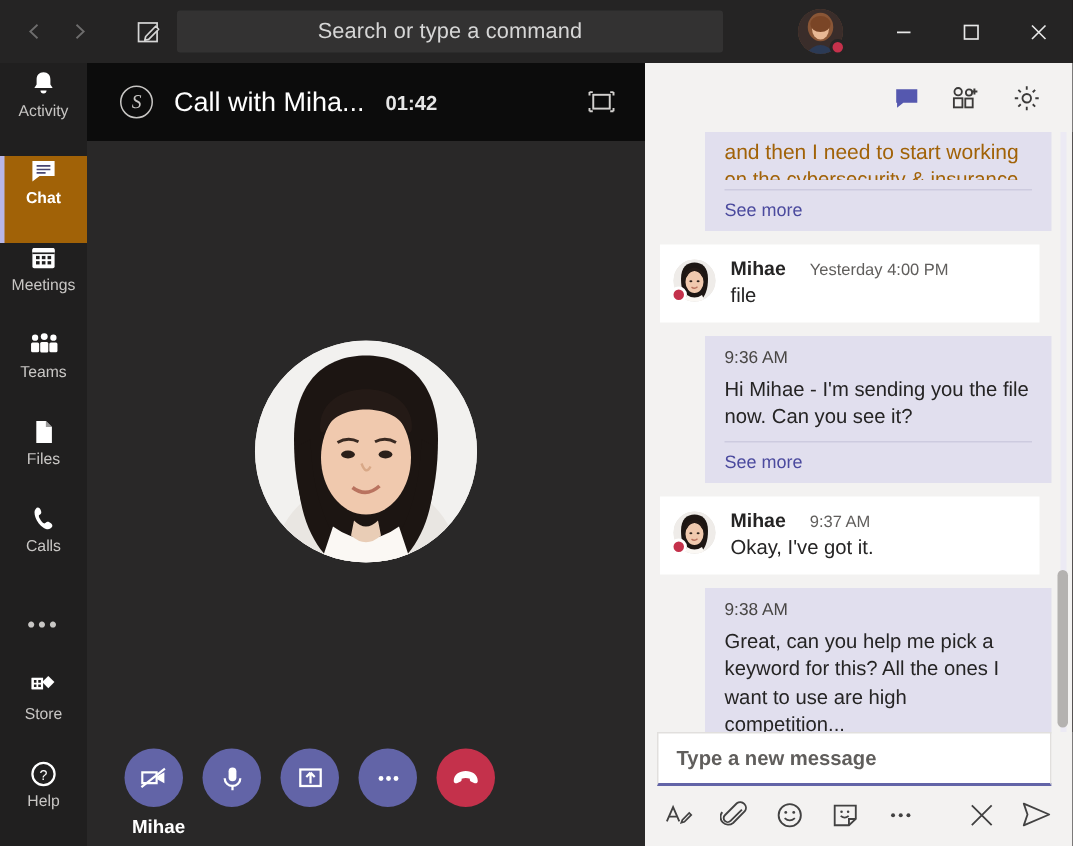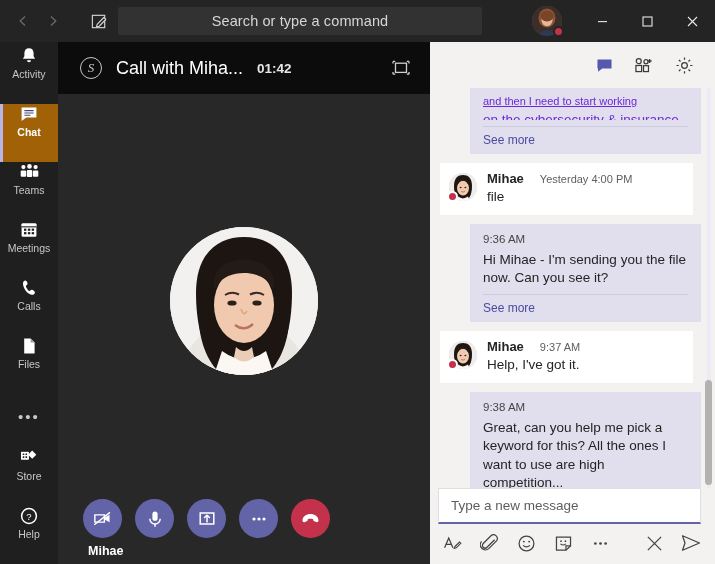--- a/index.html
+++ b/index.html
@@ -268,23 +268,23 @@
   .msg-time {
     font-size: 11.5px;
     color: #484644;
     margin-bottom: 6px;
   }
   .msg-text {
     font-size: 13.5px;
     line-height: 18.5px;
     color: #252424;
   }
-  .clip-line1 { font-size: 11px; line-height: 18.5px; color: #6d28d9; padding-top: 4px; text-decoration: underline;}
+  .clip-line1 { font-size: 14px; line-height: 18.5px; color: #a16207; padding-top: 4px;}
   .clip-line2 {
-    font-size: 13.5px; line-height: 18.5px; color: #6d28d9;
+    font-size: 13.5px; line-height: 18.5px; color: #a16207;
     height: 9px; overflow: hidden;
   }
   .see-more {
     font-size: 12px;
     color: #4b4a9e;
     margin-top: 6px;
     border-top: 1px solid #cdcbdf;
     padding-top: 6px;
     cursor: pointer;
   }
@@ -346,20 +346,21 @@
   }
   .compose-input {
     height: 36px;
     background: #ffffff;
     border: 1px solid #e1dfdd;
     border-bottom: 2px solid #6264a7;
     display: flex;
     align-items: center;
     padding: 0 12px;
     cursor: text;
+    font-weight: bold;
   }
   .compose-input .ph { font-size: 13.5px; color: #605e5c; }
   .compose-tools {
     height: 38px;
     display: flex;
     align-items: center;
     gap: 17px;
     padding-left: 5px;
   }
   .tool {
@@ -443,64 +444,64 @@
         </svg>
         <span class="lbl">Activity</span>
       </div>
 
       <div class="rail-item active">
         <svg width="20" height="20" viewBox="0 0 20 20">
           <path d="M2.6 3.4 h14.8 v10 H7.4 l-4.8 3.6 v-3.6 h-0 Z" fill="#ffffff"></path>
           <path d="M5.4 6.6 h9.2 M5.4 9 h9.2 M5.4 11.2 h6" stroke="#484671" stroke-width="1.1"></path>
         </svg>
         <span class="lbl">Chat</span>
-      </div>
-
-      <div class="rail-item">
-        <svg width="21" height="20" viewBox="0 0 21 20">
-          <circle cx="4.4" cy="5.1" r="2.1" fill="#ffffff"></circle>
-          <circle cx="10.5" cy="4.4" r="2.3" fill="#ffffff"></circle>
-          <circle cx="16.6" cy="5.1" r="2.1" fill="#ffffff"></circle>
-          <rect x="1.7" y="8.4" width="5.4" height="6.4" rx="1" fill="#ffffff"></rect>
-          <rect x="7.8" y="8" width="5.4" height="7" rx="1" fill="#ffffff"></rect>
-          <rect x="13.9" y="8.4" width="5.4" height="6.4" rx="1" fill="#ffffff"></rect>
-        </svg>
-        <span class="lbl">Teams</span>
       </div>
 
       <div class="rail-item">
         <svg width="20" height="20" viewBox="0 0 20 20">
           <rect x="2.6" y="3.4" width="14.8" height="13.4" rx="1.2" fill="#ffffff"></rect>
           <rect x="2.6" y="3.4" width="14.8" height="3.4" rx="1.2" fill="#ffffff"></rect>
           <g fill="#201f1f">
             <rect x="5" y="8.6" width="2.4" height="2.2"></rect>
             <rect x="8.9" y="8.6" width="2.4" height="2.2"></rect>
             <rect x="12.7" y="8.6" width="2.4" height="2.2"></rect>
             <rect x="5" y="12.1" width="2.4" height="2.2"></rect>
             <rect x="8.9" y="12.1" width="2.4" height="2.2"></rect>
             <rect x="12.7" y="12.1" width="2.4" height="2.2"></rect>
           </g>
           <rect x="2.6" y="6.3" width="14.8" height="1.1" fill="#201f1f"></rect>
         </svg>
         <span class="lbl">Meetings</span>
       </div>
 
       <div class="rail-item">
-        <svg width="20" height="20" viewBox="0 0 20 20">
-          <path d="M6.2 2.4 C7.4 2.4 8 3.3 8.4 4.8 C8.8 6.3 8.2 6.8 7.2 7.4 C6.7 7.7 6.8 8.4 7.6 9.9 C8.5 11.5 9.4 12.6 10.2 12.9 C11 13.2 11.3 12.4 12.1 12 C13 11.6 13.8 11.8 15 12.9 C16.2 14 16.2 14.8 15.2 15.9 C14.2 17 12.4 17.3 10 15.8 C7.6 14.3 5.5 11.6 4.6 8.8 C3.7 6 3.9 4.2 4.8 3.3 C5.2 2.7 5.7 2.4 6.2 2.4 Z" fill="#ffffff"></path>
-        </svg>
-        <span class="lbl">Calls</span>
+        <svg width="21" height="20" viewBox="0 0 21 20">
+          <circle cx="4.4" cy="5.1" r="2.1" fill="#ffffff"></circle>
+          <circle cx="10.5" cy="4.4" r="2.3" fill="#ffffff"></circle>
+          <circle cx="16.6" cy="5.1" r="2.1" fill="#ffffff"></circle>
+          <rect x="1.7" y="8.4" width="5.4" height="6.4" rx="1" fill="#ffffff"></rect>
+          <rect x="7.8" y="8" width="5.4" height="7" rx="1" fill="#ffffff"></rect>
+          <rect x="13.9" y="8.4" width="5.4" height="6.4" rx="1" fill="#ffffff"></rect>
+        </svg>
+        <span class="lbl">Teams</span>
       </div>
 
       <div class="rail-item">
         <svg width="20" height="20" viewBox="0 0 20 20">
           <path d="M5.2 2.6 h6.4 l4 4 v10.8 h-10.4 Z" fill="#ffffff"></path>
           <path d="M11.6 2.6 v4 h4 Z" fill="#9c9b9b"></path>
         </svg>
         <span class="lbl">Files</span>
+      </div>
+
+      <div class="rail-item">
+        <svg width="20" height="20" viewBox="0 0 20 20">
+          <path d="M6.2 2.4 C7.4 2.4 8 3.3 8.4 4.8 C8.8 6.3 8.2 6.8 7.2 7.4 C6.7 7.7 6.8 8.4 7.6 9.9 C8.5 11.5 9.4 12.6 10.2 12.9 C11 13.2 11.3 12.4 12.1 12 C13 11.6 13.8 11.8 15 12.9 C16.2 14 16.2 14.8 15.2 15.9 C14.2 17 12.4 17.3 10 15.8 C7.6 14.3 5.5 11.6 4.6 8.8 C3.7 6 3.9 4.2 4.8 3.3 C5.2 2.7 5.7 2.4 6.2 2.4 Z" fill="#ffffff"></path>
+        </svg>
+        <span class="lbl">Calls</span>
       </div>
 
       <div class="rail-more">
         <span style="font-size:15px;letter-spacing:2px;line-height:10px;">•••</span>
       </div>
 
       <div class="rail-spacer"></div>
 
       <div class="rail-item rail-bottom">
         <svg width="20" height="20" viewBox="0 0 20 20">
@@ -687,21 +688,21 @@
                   <path d="M9 23.6 q5 3.6 10 0 L21 28 H7 Z" fill="#fbf8f4"></path>
                 </svg>
               </div>
               <span class="sm-dot"></span>
             </div>
             <div>
               <div class="in-meta">
                 <span class="in-name">Mihae</span>
                 <span class="in-time">9:37 AM</span>
               </div>
-              <div class="in-text">Help, I've got it.</div>
+              <div class="in-text">Okay, I've got it.</div>
             </div>
           </div>
         </div>
 
         <div class="msg-row out">
           <div class="bubble-out" style="padding-bottom:14px;">
             <div class="msg-time">9:38 AM</div>
             <div class="msg-text">Great, can you help me pick a keyword for this? All the ones I want to use are high competition...</div>
           </div>
         </div>

